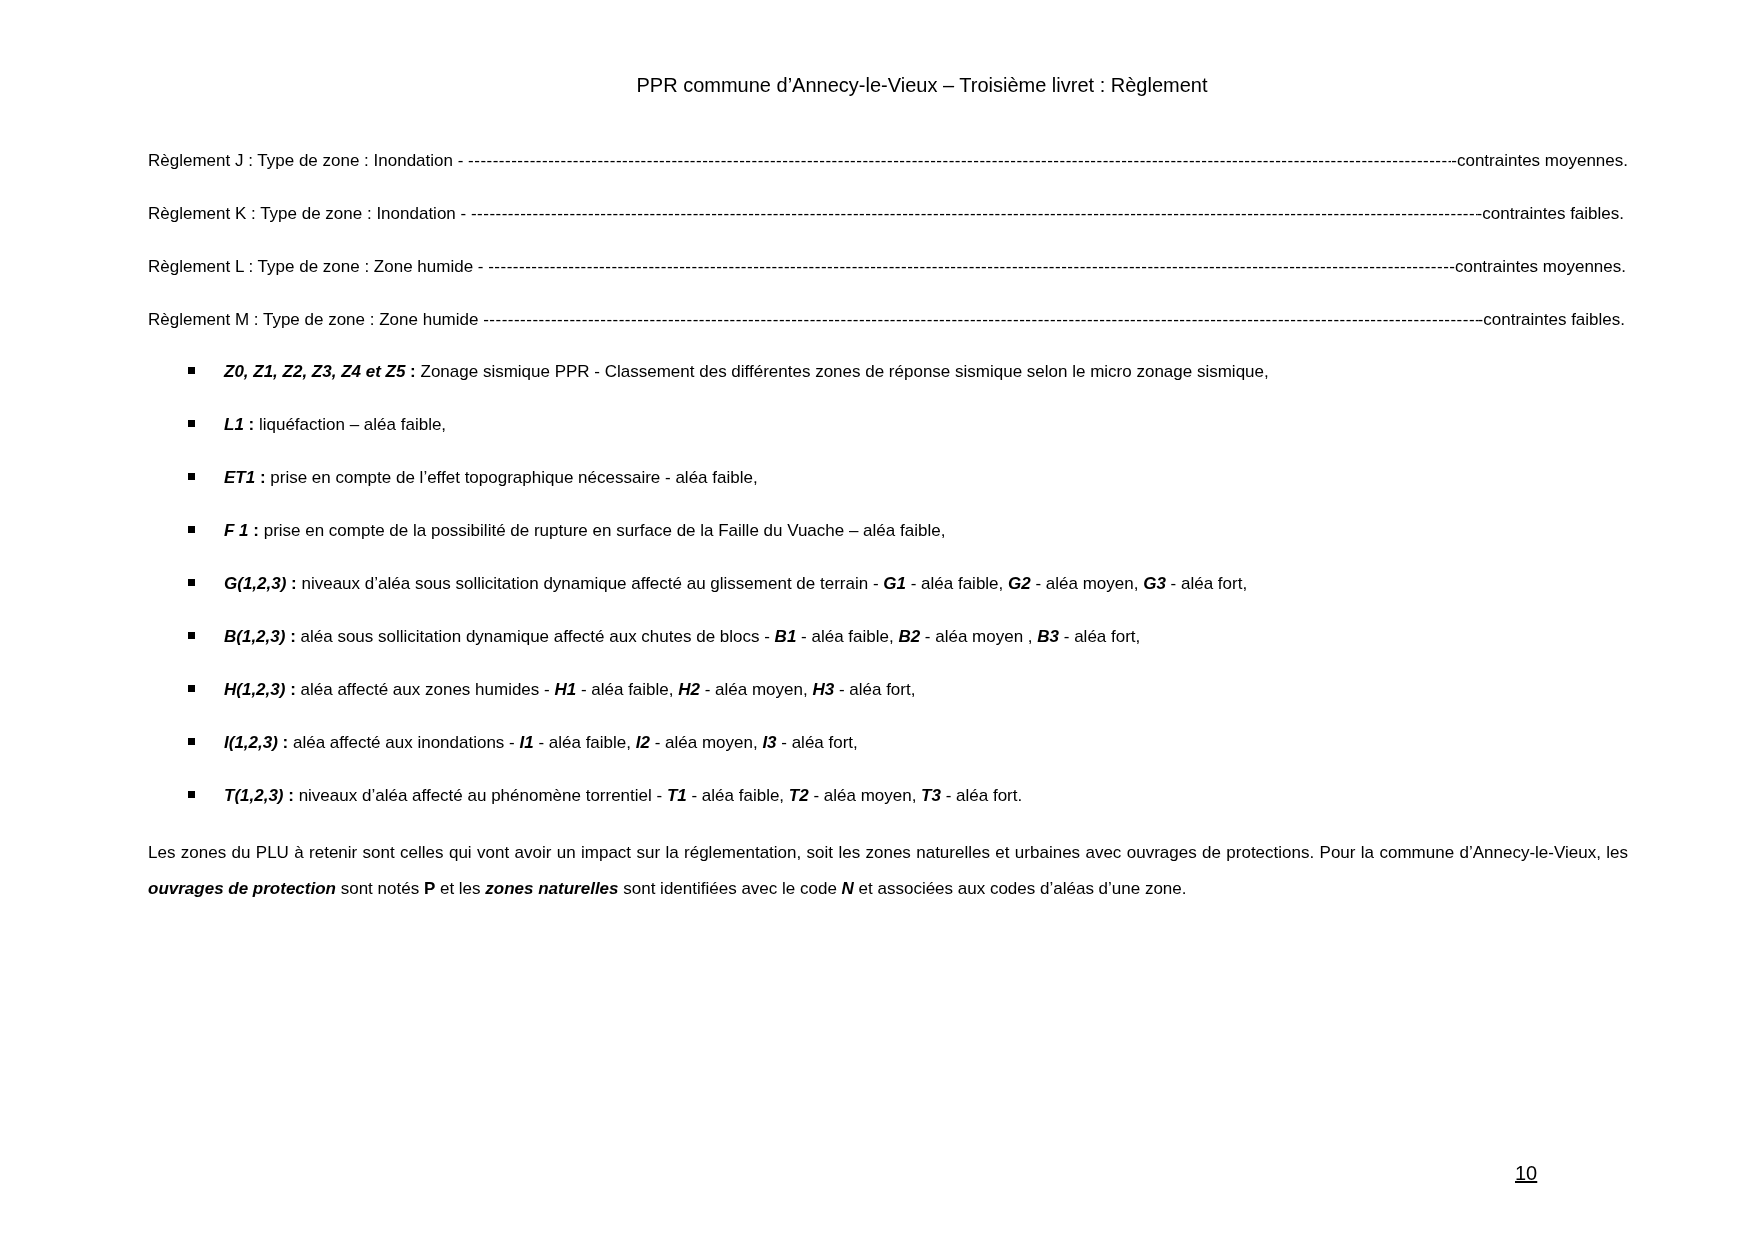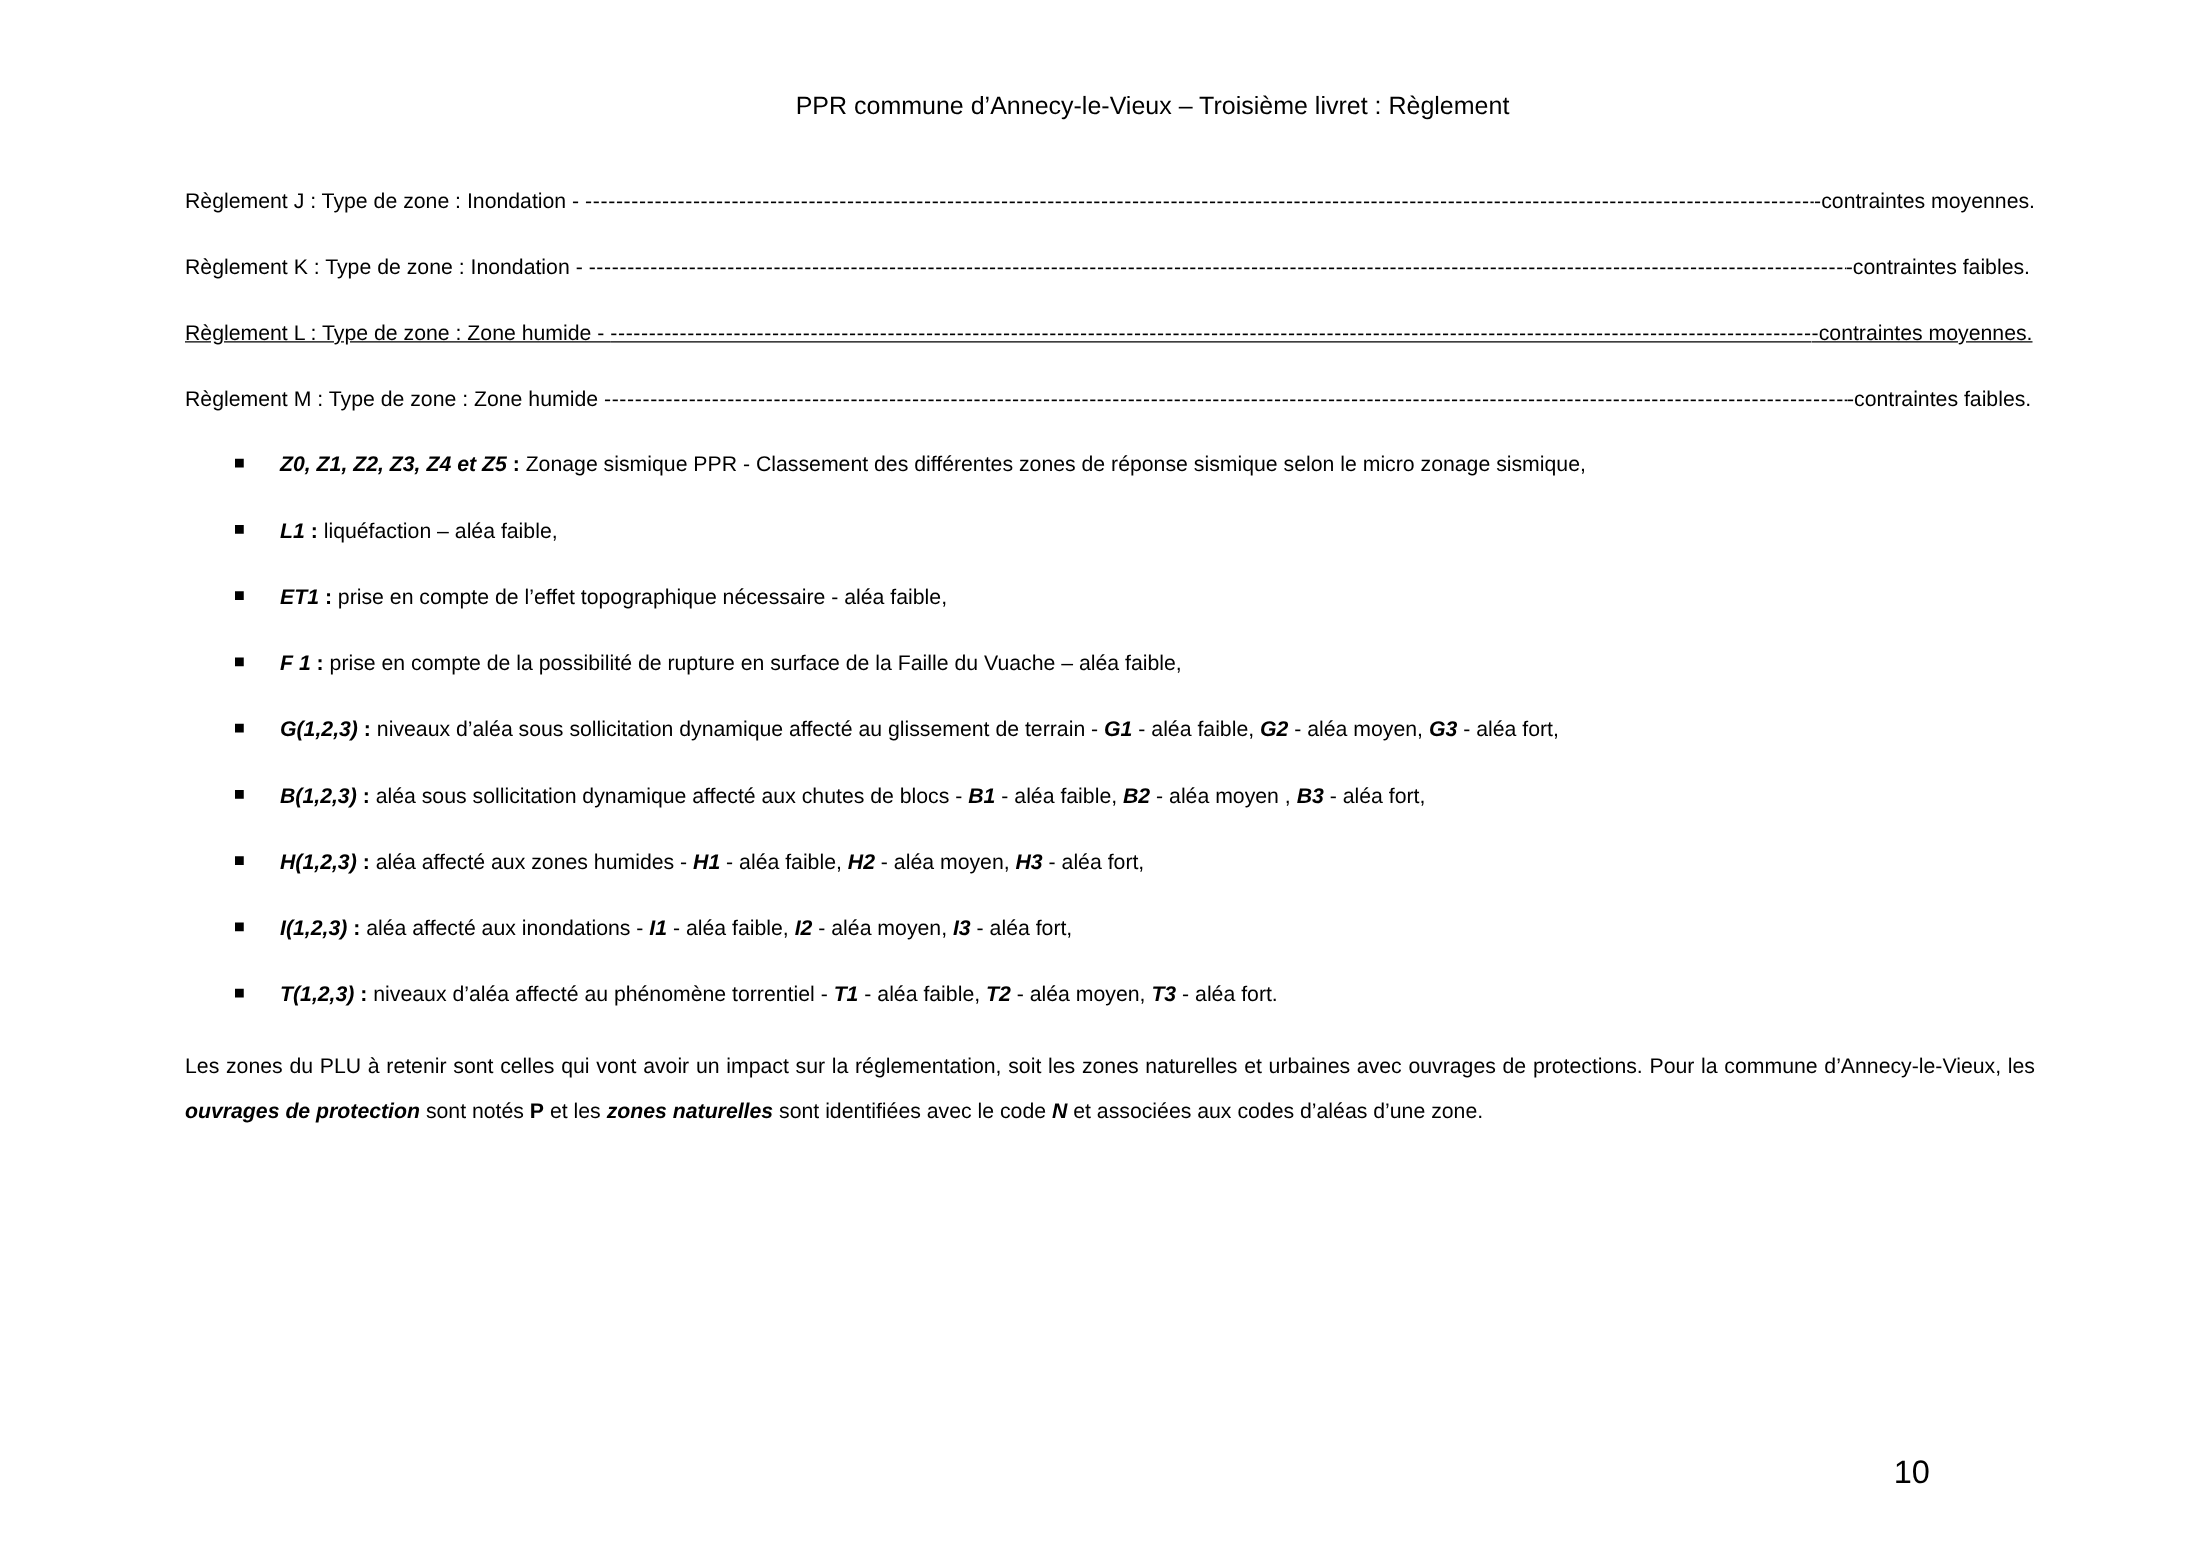--- a/index.html
+++ b/index.html
@@ -84,21 +84,22 @@
     .bi { font-weight: bold; font-style: italic; }
     .closing {
       line-height: 36px;
       margin-top: 8px;
       text-align: justify;
     }
     .page-number {
       position: absolute;
       left: 1515px;
       top: 1162px;
-      font-size: 26px;
+      font-size: 20px;
+      text-decoration: underline;
     }
   </style>
 </head>
 <body>
 
 <div class="page">
 
   <div class="header">PPR commune d’Annecy-le-Vieux – Troisième livret : Règlement</div>
 
   <div class="content">
@@ -107,21 +108,21 @@
       <div class="reglement-line">
         <span class="reg-left">Règlement J : Type de zone : Inondation - </span>
         <span class="reg-dashes">----------------------------------------------------------------------------------------------------------------------------------------------------------------------------------------------------------</span>
         <span class="reg-right">-contraintes moyennes.</span>
       </div>
       <div class="reglement-line" style="padding-right:4px;">
         <span class="reg-left">Règlement K : Type de zone : Inondation - </span>
         <span class="reg-dashes">----------------------------------------------------------------------------------------------------------------------------------------------------------------------------------------------------------</span>
         <span class="reg-right">-contraintes faibles.</span>
       </div>
-      <div class="reglement-line" style="padding-right:2px;text-decoration:underline;">
+      <div class="reglement-line" style="padding-right:2px;">
         <span class="reg-left">Règlement L : Type de zone : Zone humide - </span>
         <span class="reg-dashes">----------------------------------------------------------------------------------------------------------------------------------------------------------------------------------------------------------</span>
         <span class="reg-right">-contraintes moyennes.</span>
       </div>
       <div class="reglement-line" style="padding-right:3px;">
         <span class="reg-left">Règlement M : Type de zone : Zone humide </span>
         <span class="reg-dashes">----------------------------------------------------------------------------------------------------------------------------------------------------------------------------------------------------------</span>
         <span class="reg-right">-contraintes faibles.</span>
       </div>
     </div>

